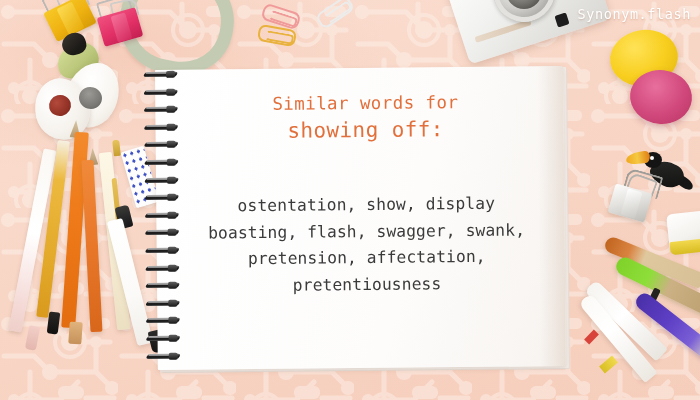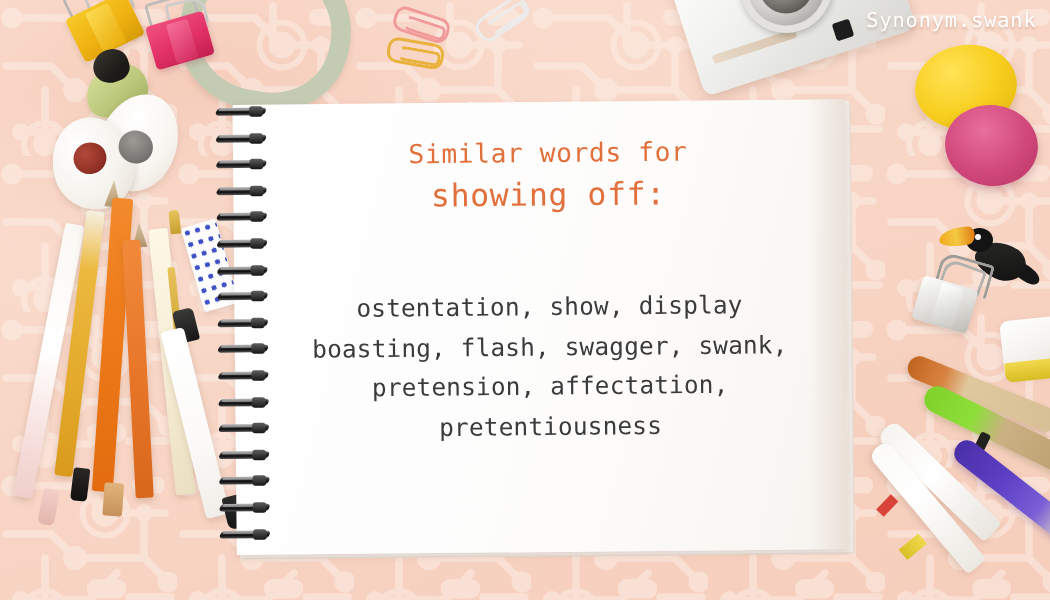--- a/index.html
+++ b/index.html
@@ -893,15 +893,15 @@
           <div class="cap"></div>
         </div>
         <div class="coil" style="top: 285.6px;">
           <div class="wire"></div>
           <div class="wire-hi"></div>
           <div class="cap"></div>
         </div>
       </div>
   </div>
 
-  <div class="brand">Synonym.swank</div>
+  <div class="brand">Synonym.flash</div>
 
 </div>
 
 </body></html>

